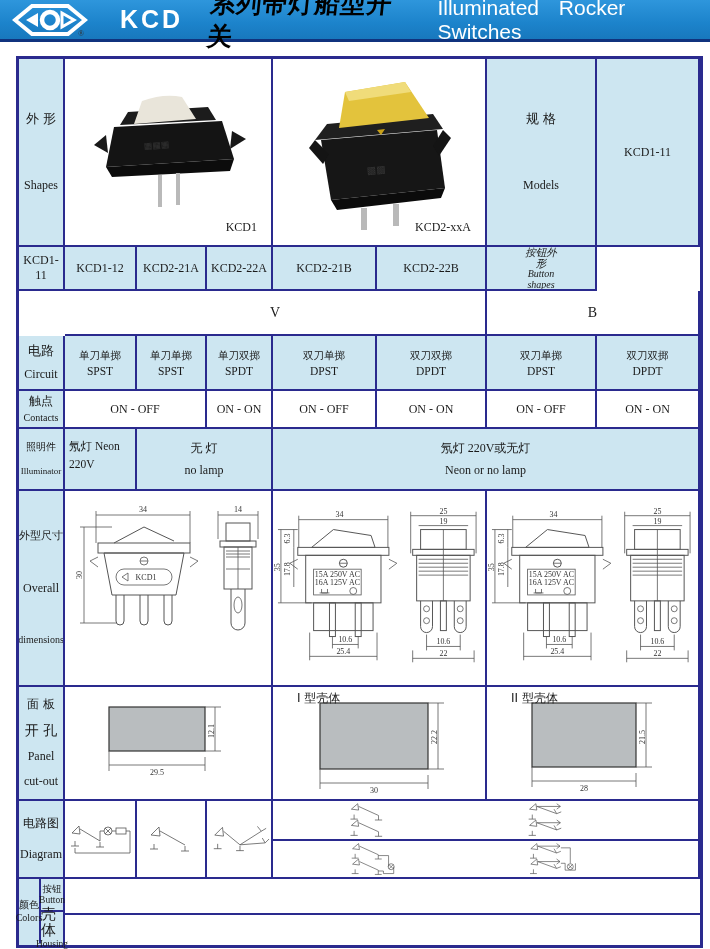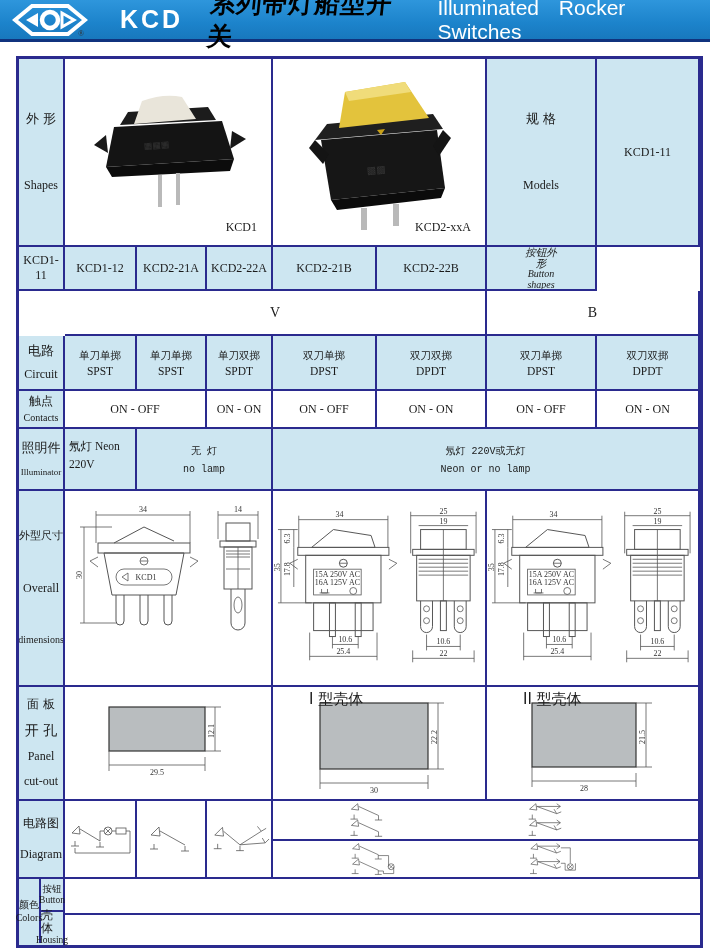--- a/index.html
+++ b/index.html
@@ -26,22 +26,22 @@
   .hd{background:var(--cellblue);}
   .bluerow{background:var(--cellblue);}
   .col-l{display:flex;flex-direction:column;align-items:center;justify-content:space-evenly;font-size:12px;line-height:1.25;}
   .zh{font-size:13px;font-family:"DejaVu Sans",sans-serif;}
   .en{font-size:12px;}
   .small-en{font-size:10px;}
   .model{font-size:12px;}
   .two-line{display:flex;flex-direction:column;gap:2px;font-size:11.5px;}
   .photo-label{position:absolute;right:14px;bottom:10px;font-size:12px;}
   .lamp-cell{align-items:flex-start;justify-content:flex-start;text-align:left;padding:8px 4px;font-size:11.5px;line-height:1.6;}
-  .lamp-center{flex-direction:column;gap:6px;font-size:10px;font-family:Liberation Mono, monospace;}
-  .cut-title{position:absolute;font-size:15px;font-family:"DejaVu Sans",sans-serif;top:3px;left:36px;}
+  .lamp-center{flex-direction:column;gap:6px;font-size:12px;}
+  .cut-title{position:absolute;font-size:12px;font-family:"DejaVu Sans",sans-serif;top:3px;left:24px;}
   .diagcell{background:#fff;}
   .divider-h{position:absolute;left:0;top:38px;width:100%;height:2px;background:var(--navy);}
   .abs{position:absolute;}
 
   
   .colors-block{grid-column:1;grid-row:10 / span 2;border-right:2px solid var(--navy);display:grid;grid-template-columns:22px 22px;grid-template-rows:33px 31px;background:var(--cellblue);}
   .colors-main{grid-row:1 / span 2;border-right:2px solid var(--navy);display:flex;flex-direction:column;align-items:center;justify-content:center;font-size:10px;line-height:1.3;}
   .colors-sub{border-bottom:2px solid var(--navy);display:flex;flex-direction:column;align-items:center;justify-content:center;font-size:9.5px;line-height:1.1;}
   .colors-sub:last-child{border-bottom:none;}
   .colors-val{font-size:12.5px;letter-spacing:1px;margin-top:34px;}
@@ -304,21 +304,21 @@
     <span class="small-en">Contacts</span>
   </div>
   <div class="c" style="grid-column:2 / span 2;font-size:12px">ON - OFF</div>
   <div class="c" style="font-size:12px">ON - ON</div>
   <div class="c" style="font-size:12px">ON - OFF</div>
   <div class="c" style="font-size:12px">ON - ON</div>
   <div class="c" style="font-size:12px">ON - OFF</div>
   <div class="c" style="font-size:12px">ON - ON</div>
 
   <div class="c hd col-l">
-    <span class="zh" style="font-size:13px">照明件</span>
+    <span class="zh" style="font-size:10px">照明件</span>
     <span class="small-en" style="font-size:9px">Illuminator</span>
   </div>
   <div class="c bluerow lamp-cell">
     <div>
         <div>氖灯 Neon</div>
         <div>220V</div>
       </div>
   </div>
   <div class="c bluerow lamp-center" style="grid-column:3 / span 2">
     <span>无 灯</span>
@@ -464,20 +464,20 @@
   <div class="colors-block">
     <div class="colors-main">
       <span class="zh" style="font-size:10px">颜色</span>
       <span>Colors</span>
     </div>
     <div class="colors-sub">
       <span class="zh" style="font-size:9.5px">按钮</span>
       <span>Button</span>
     </div>
     <div class="colors-sub">
-      <span class="zh" style="font-size:12px">壳体</span>
+      <span class="zh" style="font-size:15px">壳体</span>
       <span>Housing</span>
     </div>
   </div>
   <div class="c bluerow colors-val" style="grid-column:2 / span 7;grid-row:10">红、黄、绿、橙、灰、黑、白/R、Y、G、O、Gr、B、W</div>
   <div class="c bluerow colors-val" style="grid-column:2 / span 7;grid-row:11">灰、黑、白/Grey  Black  White</div>
 
 </div>
 
 </body></html>

